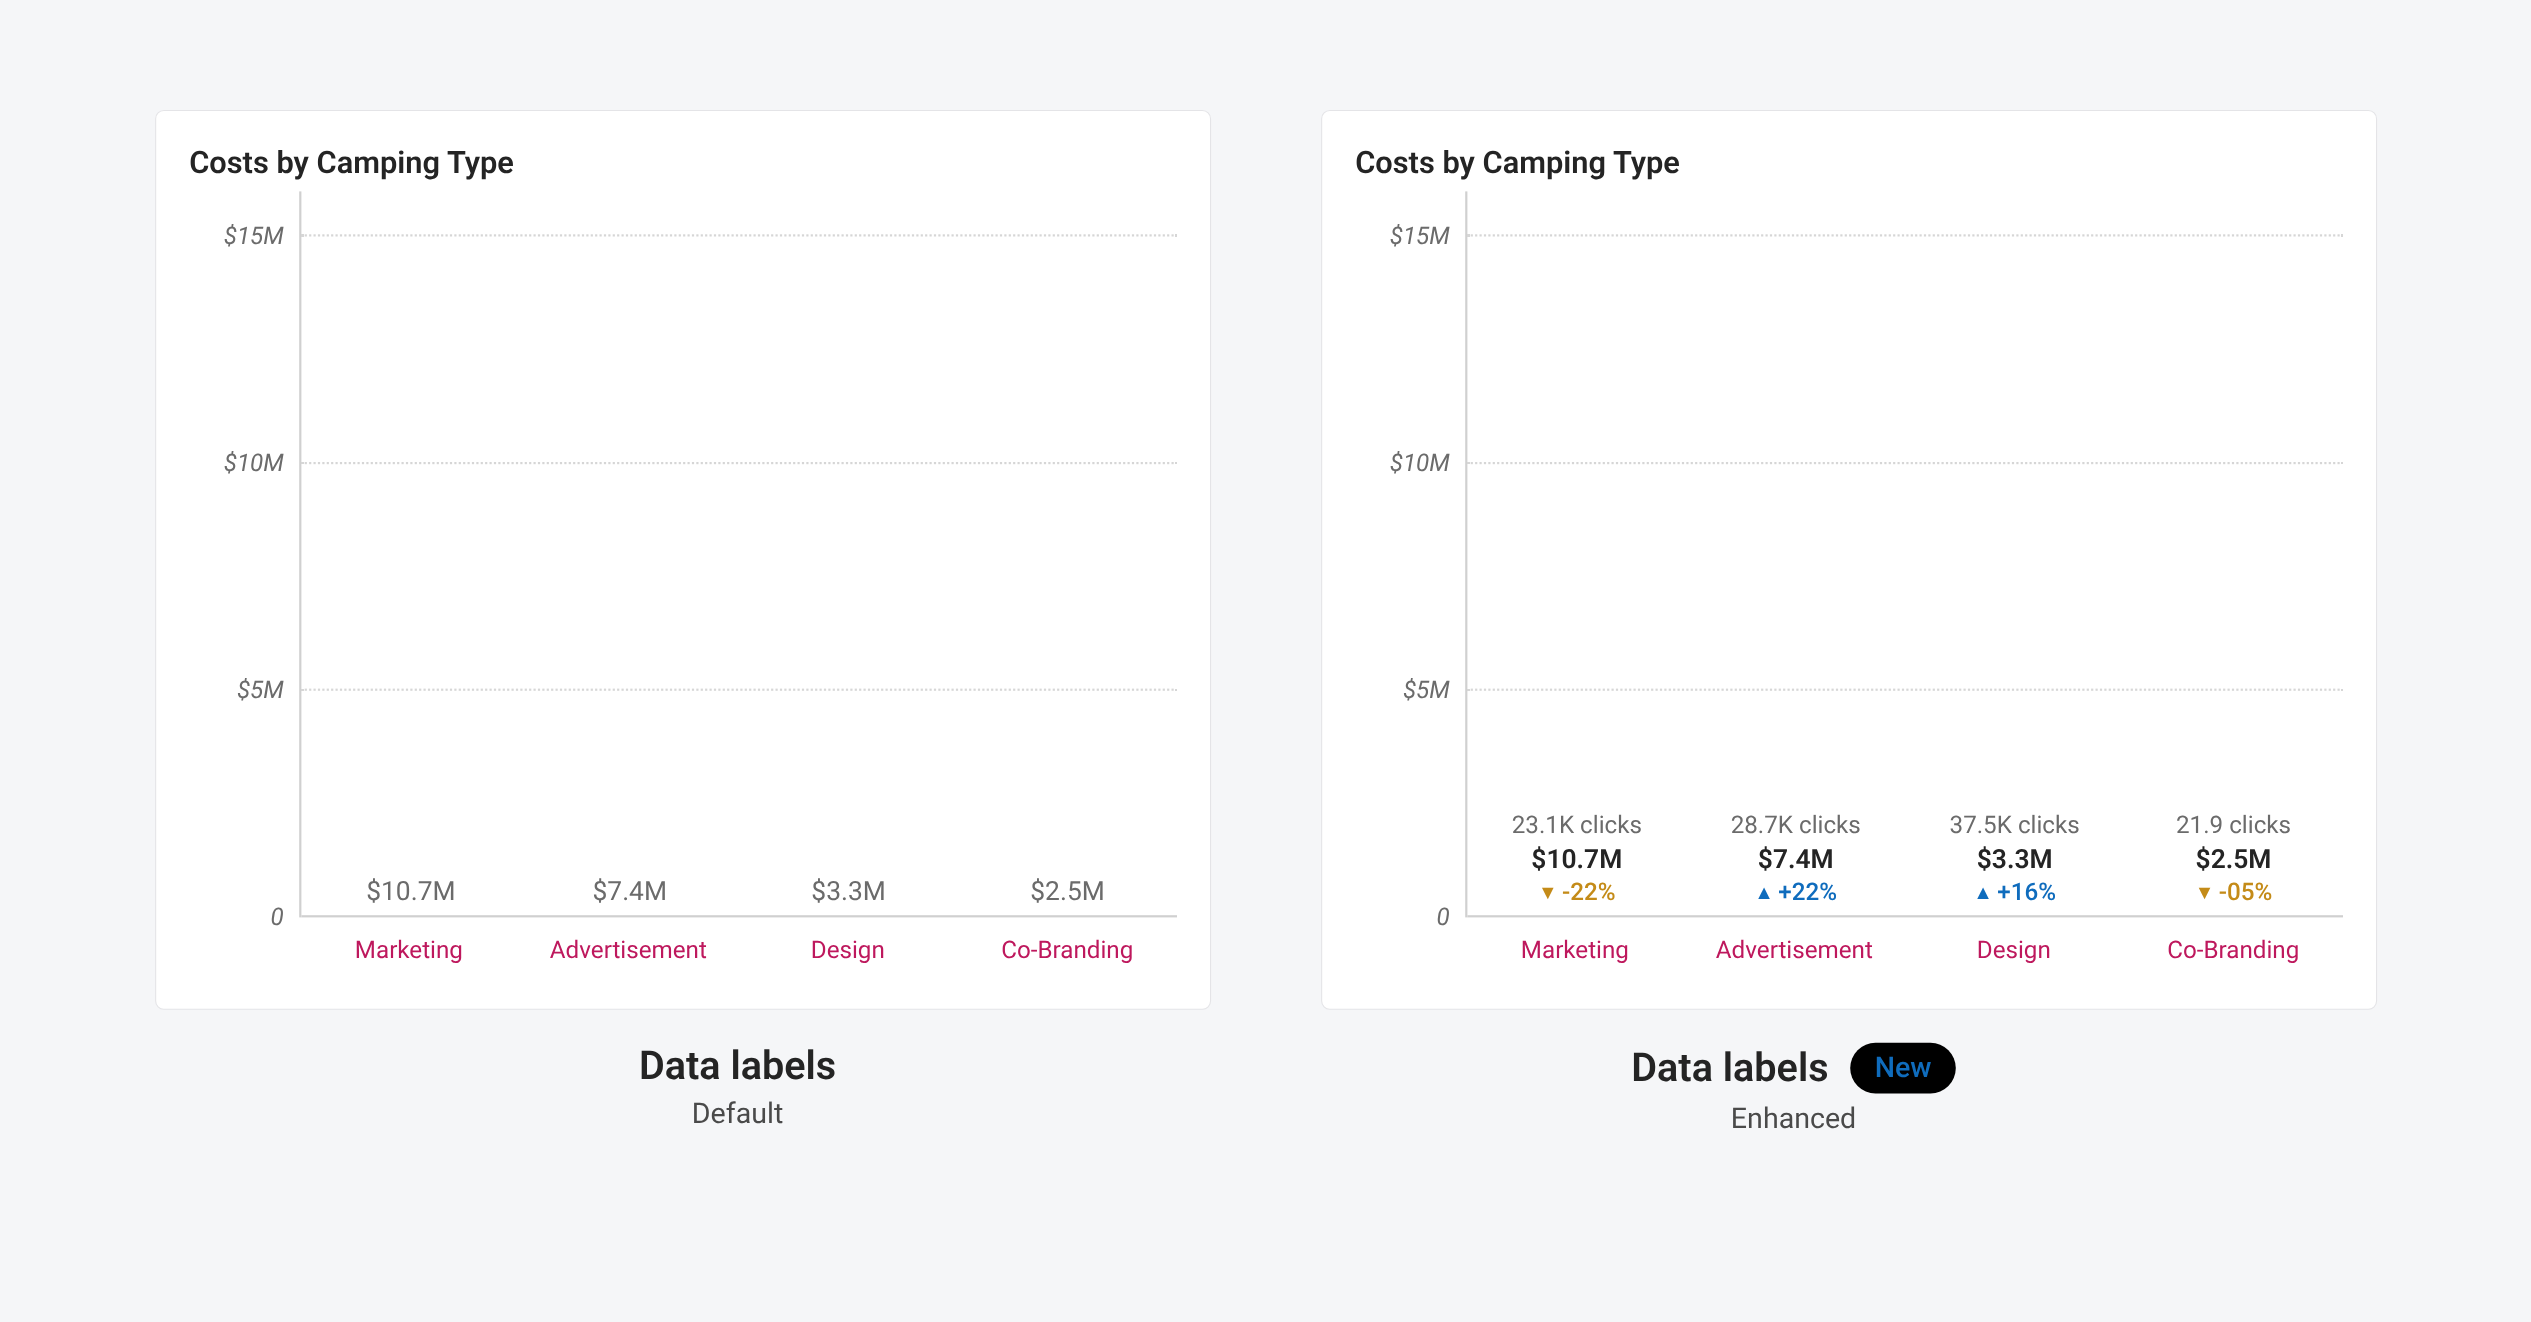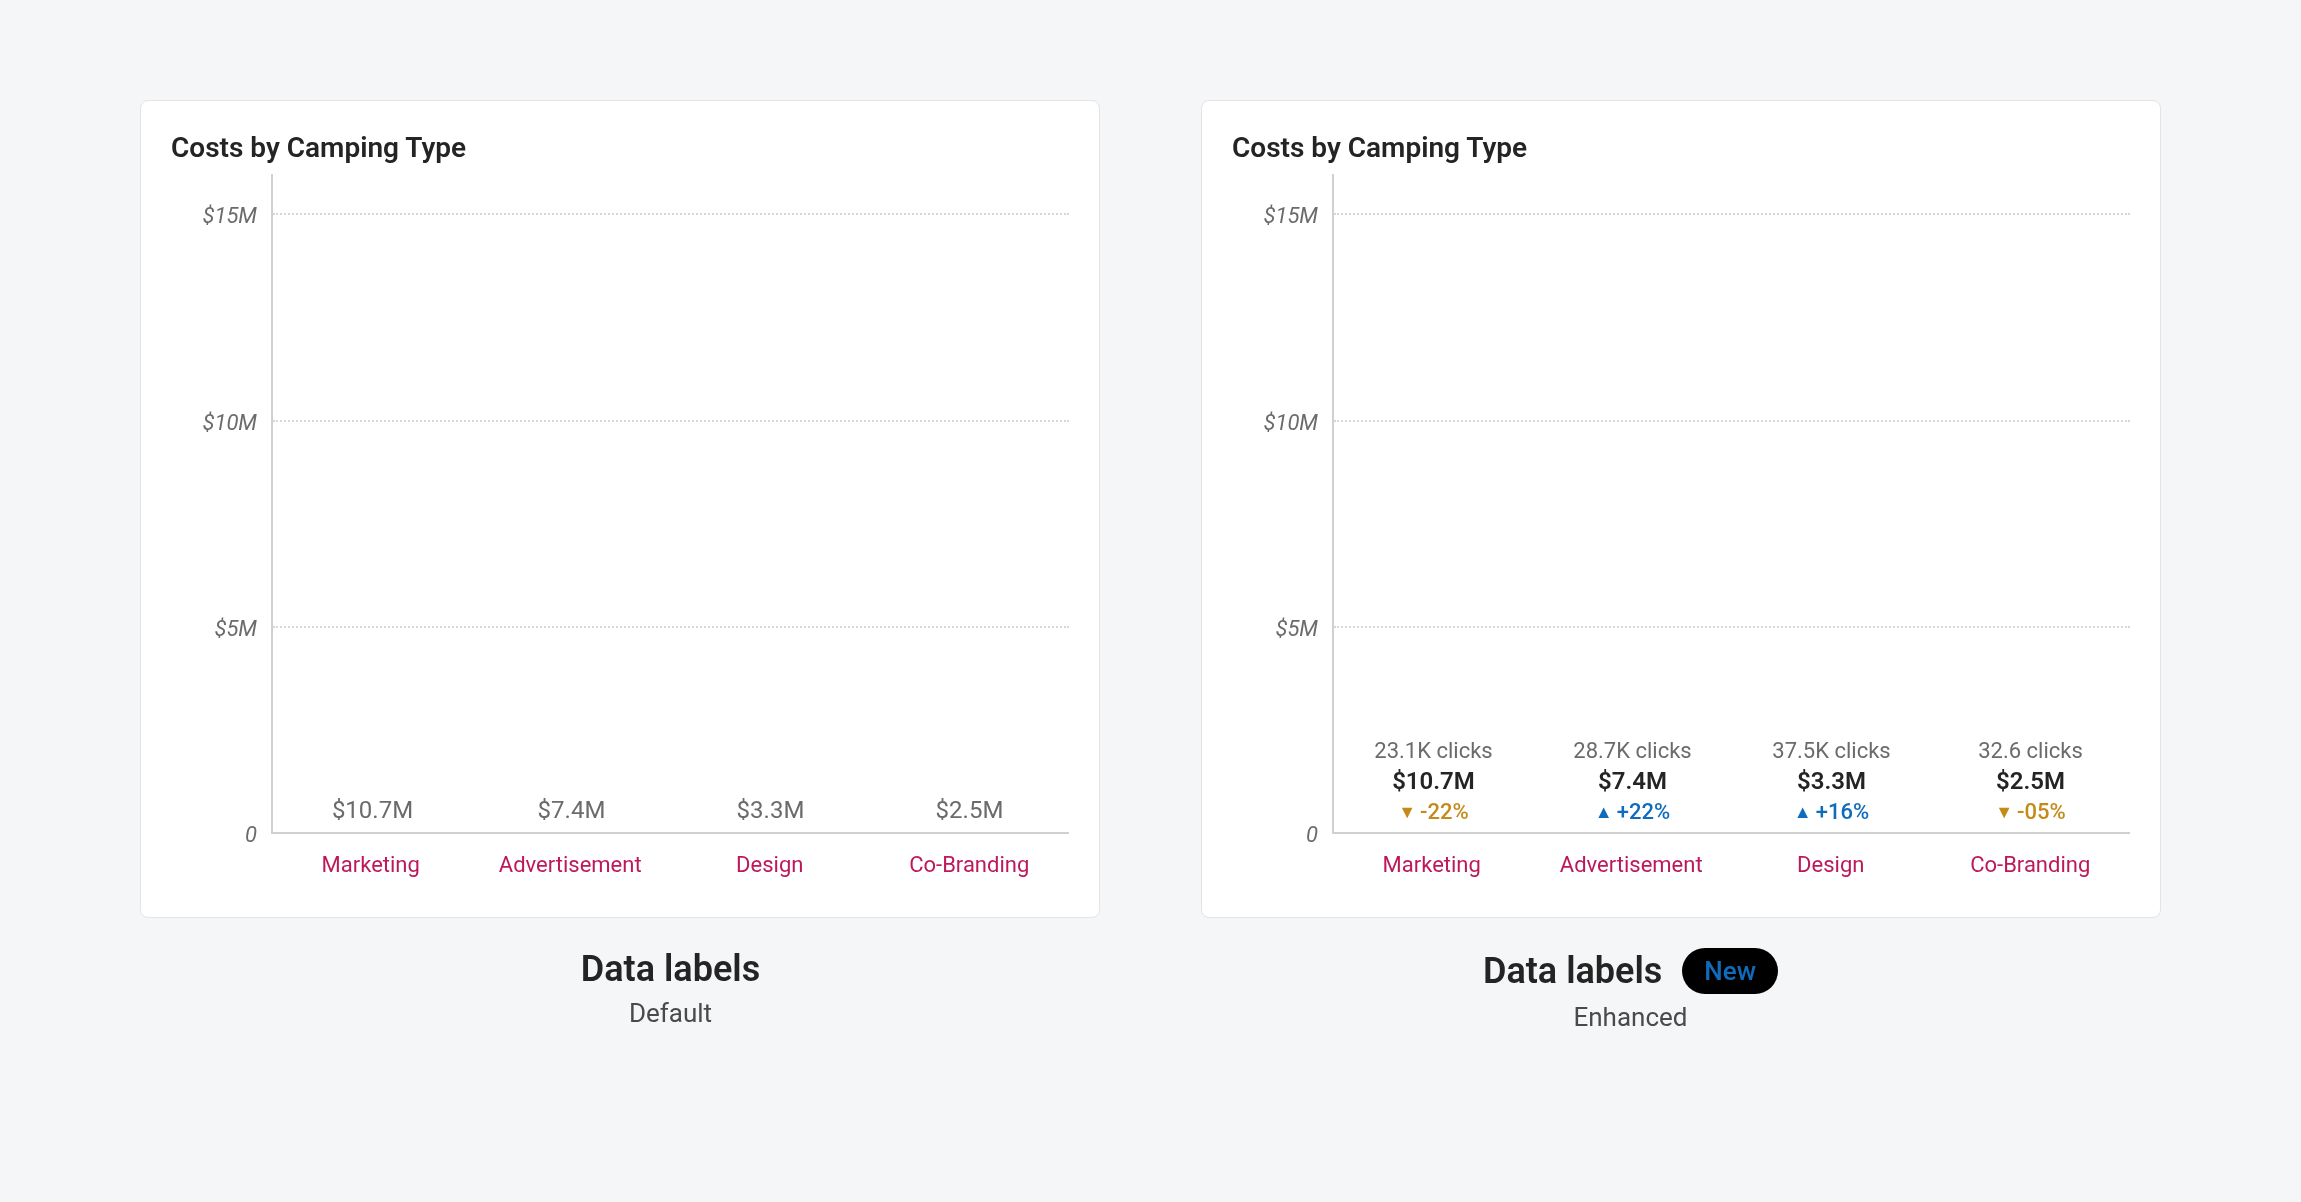--- a/index.html
+++ b/index.html
@@ -5,22 +5,22 @@
   * { box-sizing: border-box; margin: 0; padding: 0; }
   body {
     font-family: "Segoe UI", -apple-system, BlinkMacSystemFont, Roboto, sans-serif;
     background: #f5f6f8;
     width: 2301px;
     min-height: 1202px;
     padding: 100px 140px 60px 140px;
   }
   .charts-row {
     display: flex;
-    gap: 80px;
-    justify-content: space-between;
+    gap: 100px;
+    justify-content: flex-end;
   }
   .chart-card {
     background: #ffffff;
     border: 1px solid #e4e4e7;
     border-radius: 8px;
     width: 960px;
     padding: 30px 30px 40px 30px;
   }
   .chart-title {
     font-size: 28px;
@@ -259,21 +259,21 @@
               <div class="lbl-delta delta-up">
                 <span class="tri">▲</span>
                 <span>+16%</span>
               </div>
             </div>
             <div class="bar" style="height:20.6%"></div>
           </div>
 
           <div class="bar-group">
             <div class="label-block">
-              <div class="lbl-clicks">32.6 clicks</div>
+              <div class="lbl-clicks">21.9 clicks</div>
               <div class="lbl-value">$2.5M</div>
               <div class="lbl-delta delta-down">
                 <span class="tri">▼</span>
                 <span>-05%</span>
               </div>
             </div>
             <div class="bar" style="height:15.6%"></div>
           </div>
         </div>
       </div>

